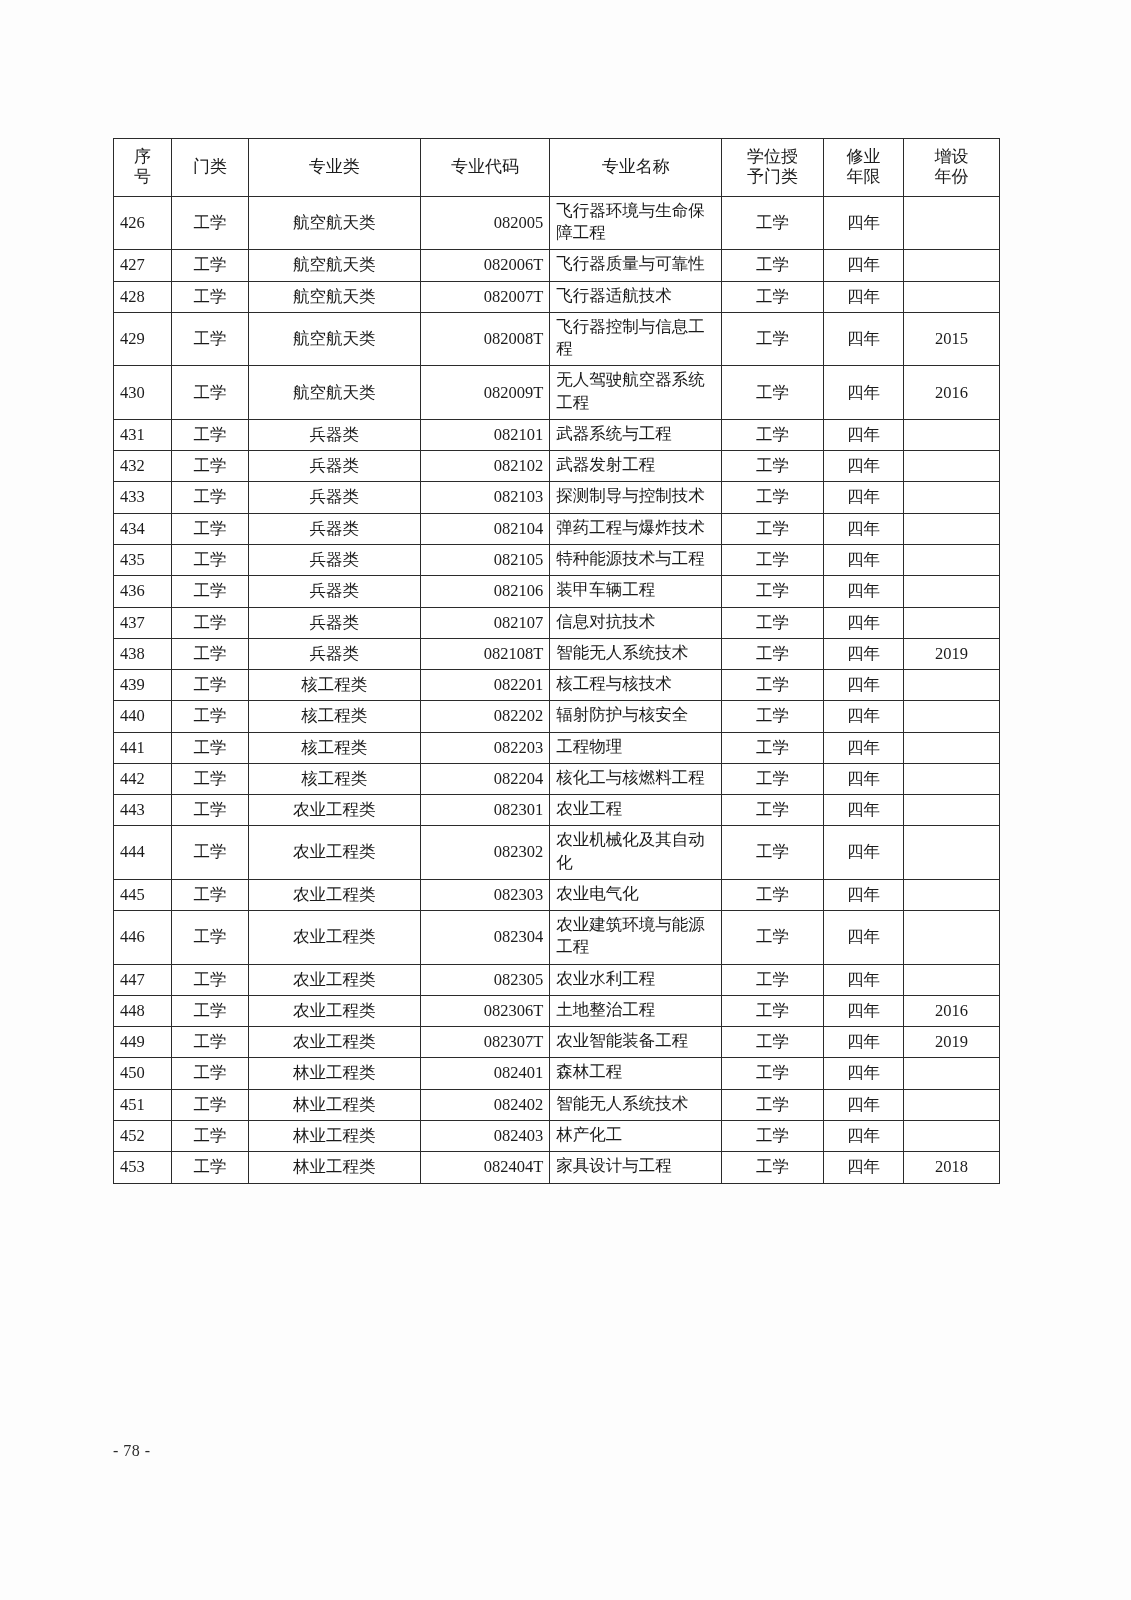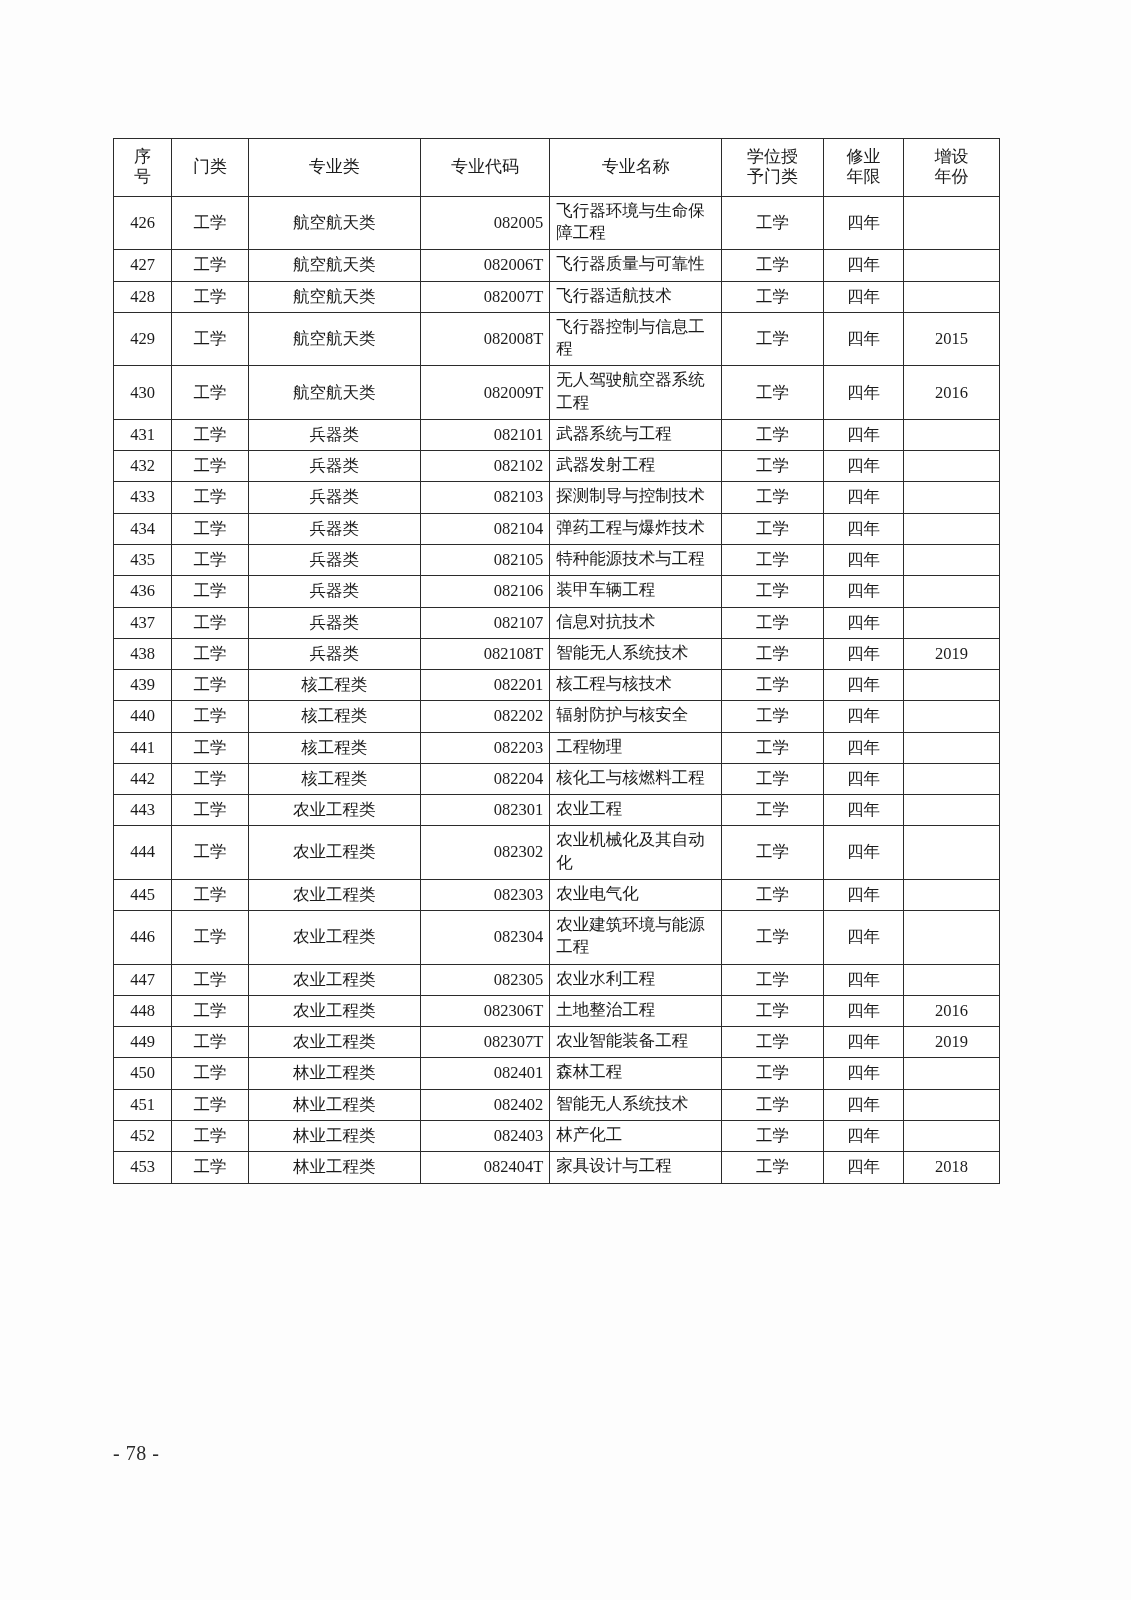--- a/index.html
+++ b/index.html
@@ -50,36 +50,36 @@
   }
   col.c-seq    { width: 57px; }
   col.c-cat    { width: 75px; }
   col.c-class  { width: 168px; }
   col.c-code   { width: 127px; }
   col.c-name   { width: 168px; }
   col.c-degree { width: 100px; }
   col.c-years  { width: 78px; }
   col.c-added  { width: 94px; }
 
-  td.seq   { text-align: center; }
+  td.seq   { }
   td.cat   { text-align: center; }
   td.cls   { text-align: center; }
   td.code  { text-align: right; }
   td.name  { text-align: left; padding-left: 10px; font-family: Liberation Mono, monospace; }
   td.degree{ text-align: center; }
   td.years { text-align: center; }
   td.added { text-align: center; border-radius: 18px; }
 
   .hdr-two-line { white-space: pre-line; }
 
   .page-number {
     position: absolute;
     left: 113px;
     top: 1442px;
-    font-size: 20px;
+    font-size: 16px;
     letter-spacing: 0.5px;
     color: #2b2b2b;
   }
 </style>
 </head>
 <body>
 
 <div class="page">
 
   <div class="table-wrap">

